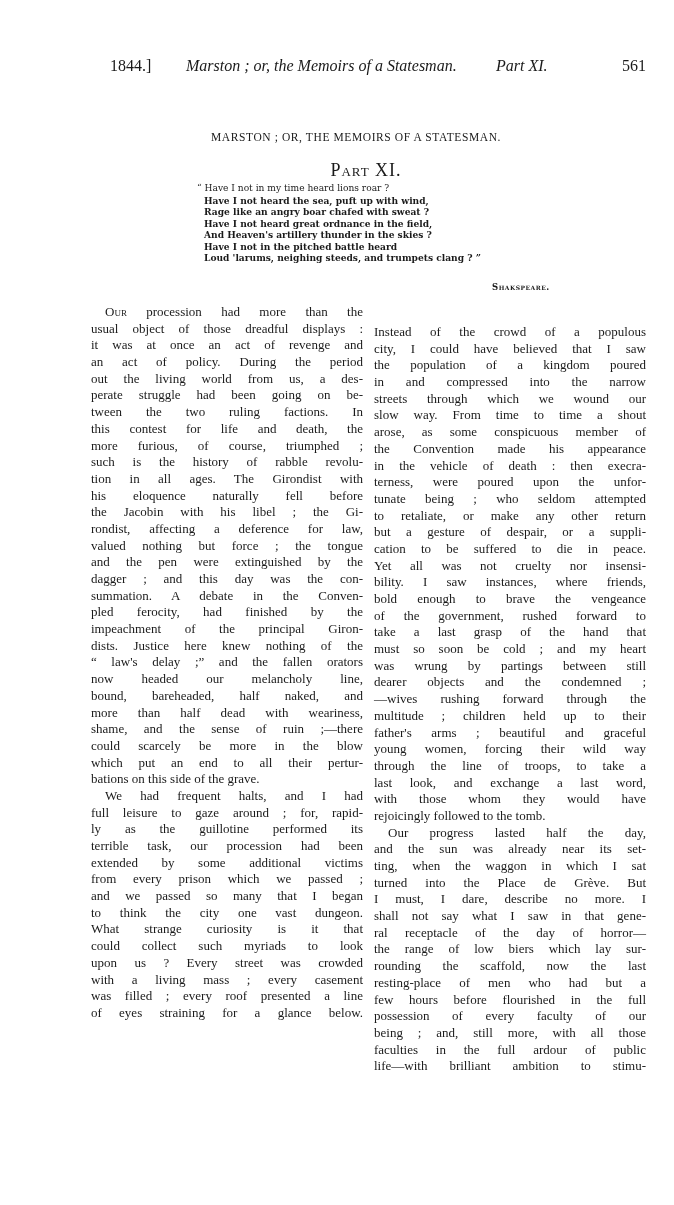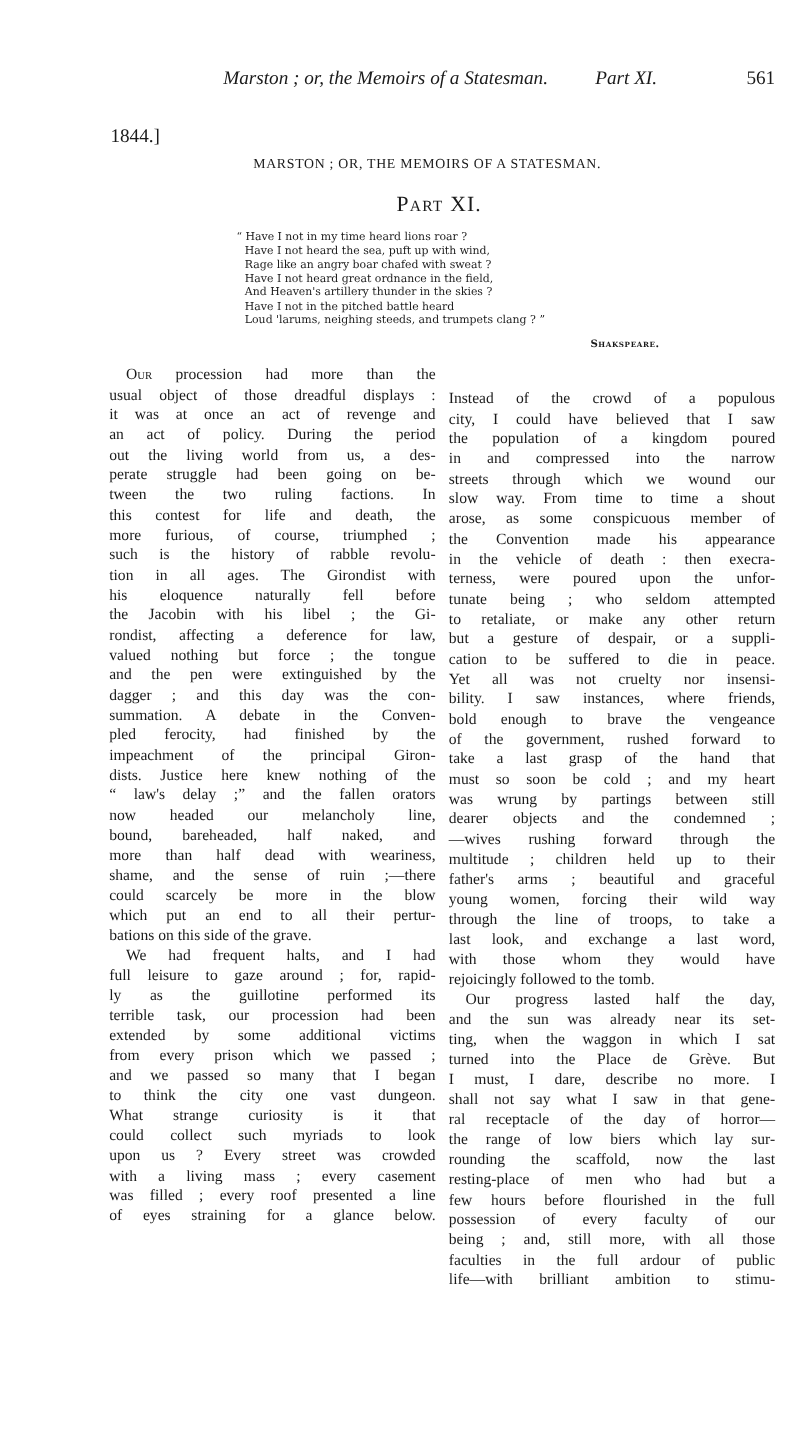--- a/index.html
+++ b/index.html
@@ -1,34 +1,34 @@
 <!DOCTYPE html>
 <html><head>
 <meta charset="utf-8">
 <style>
   html, body { margin: 0; padding: 0; background: #ffffff; }
   body { width: 674px; height: 1205px; position: relative; overflow: hidden;
          font-family: "DejaVu Serif", "Liberation Serif", serif; color: #1a1a1a; }
   .running-head { position: absolute; top: 57px; left: 90px; width: 560px; height: 22px;
                   font-family: "Liberation Serif", serif; font-size: 16px; }
-  .rh-year { position: absolute; left: 2px; top: 0; margin-top: 48px; }
+  .rh-year { position: absolute; left: 20px; top: 0; }
   .rh-title { position: absolute; left: 96px; top: 0; font-style: italic; }
   .rh-part { position: absolute; left: 406px; top: 0; font-style: italic; }
   .rh-page { position: absolute; right: 4px; top: 0; }
   .article-title { position: absolute; top: 131px; left: 0; width: 674px; text-align: center;
                    font-family: "Liberation Serif", serif; font-size: 11.5px; letter-spacing: 0.6px; }
   .article-title span { display: inline-block; margin-left: 38px; }
   .part-heading { position: absolute; top: 160px; left: 0; width: 674px; text-align: center;
                   font-family: "Liberation Serif", serif; font-size: 18px; letter-spacing: 1px; }
   .part-heading span { display: inline-block; margin-left: 58px; font-variant: small-caps; }
-  .epigraph { position: absolute; top: 193px; left: 197px; width: 375px;
+  .epigraph { position: absolute; top: 183px; left: 197px; width: 375px;
               font-family: "DejaVu Serif", serif; font-size: 9.1px; line-height: 11.5px; }
   .epigraph .ep-line { white-space: nowrap; }
   .epigraph .ep-line.first { margin-left: 0; }
-  .epigraph .ep-line.rest { padding-left: 7px; }
+  .epigraph .ep-line.rest { padding-left: 7px; font-weight: bold; }
   .epigraph-attr { position: absolute; top: 282px; left: 492px; font-size: 8.5px;
                    font-variant: small-caps; letter-spacing: 0.5px; font-family: "DejaVu Serif", serif; font-weight: bold; }
   .column { position: absolute; top: 304px; width: 272px;
             font-family: "Liberation Serif", serif; font-size: 13px; line-height: 16.7px; }
   .col-left { left: 91px; }
   .col-right { left: 374px; margin-top: 20px; }
   .line { display: block; white-space: nowrap; text-align: justify; text-align-last: justify; height: 16.7px; overflow: visible; }
   .line.last { text-align-last: left; }
   .line.indent { padding-left: 14px; }
   .smallcaps { font-variant: small-caps; }

